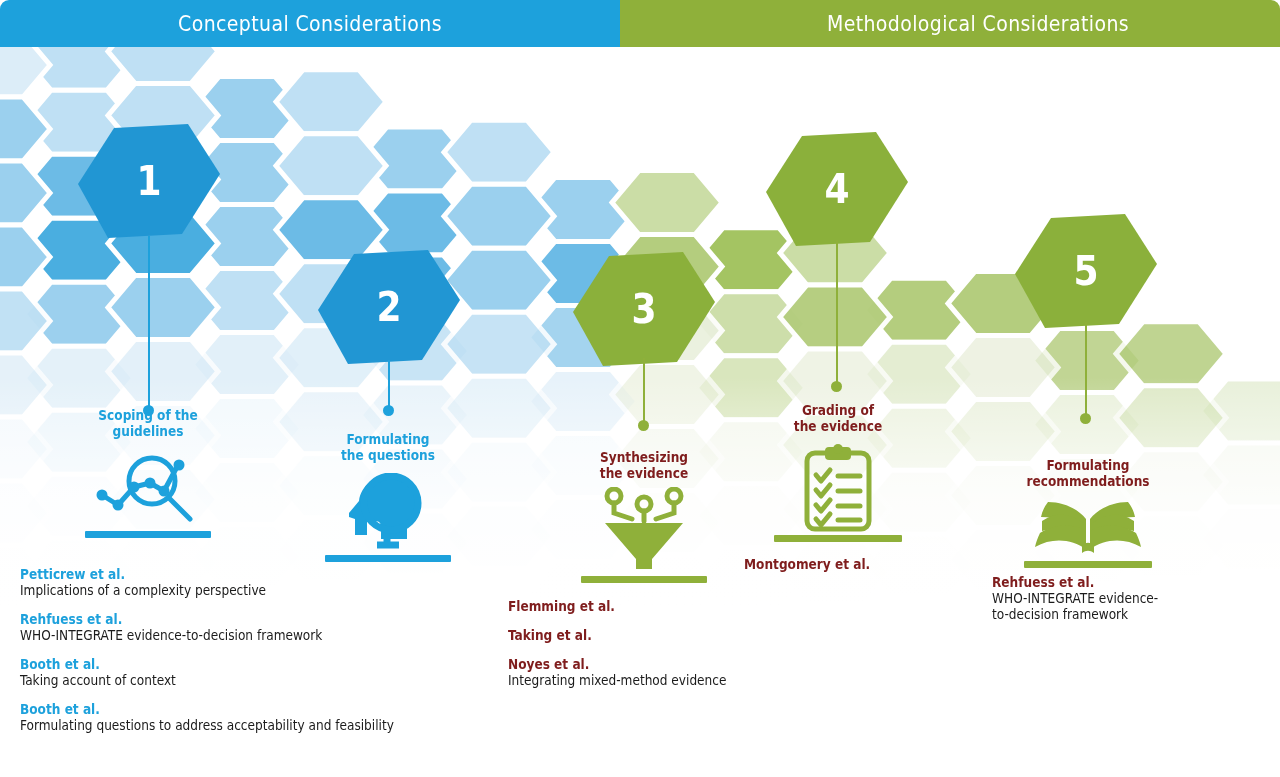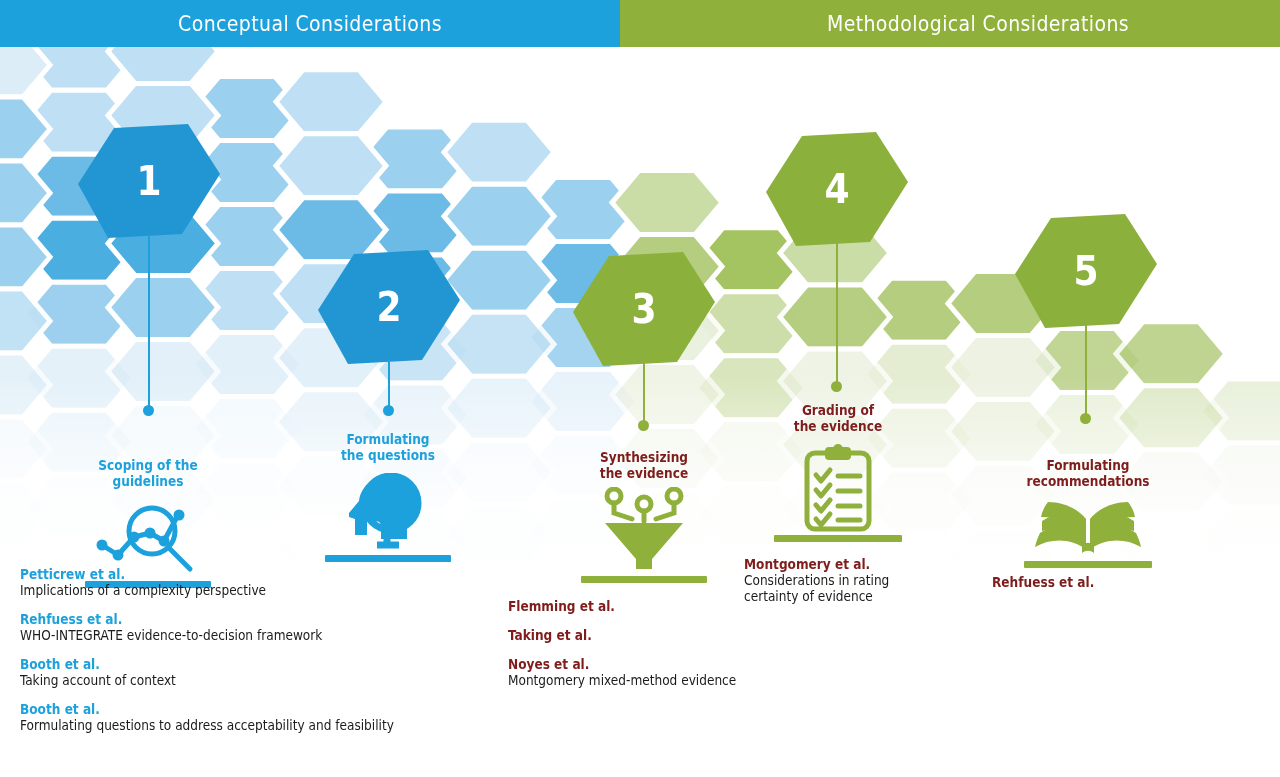--- a/index.html
+++ b/index.html
@@ -2,21 +2,21 @@
 <html><head>
 <meta charset="utf-8">
 <style>
   html,body{margin:0;padding:0;}
   body{
     width:1280px;height:777px;overflow:hidden;
     background:#ffffff;
     font-family:"Liberation Sans", sans-serif;
     -webkit-font-smoothing:antialiased;
   }
-  #stage{position:relative;width:1280px;height:777px;overflow:hidden;background:#fff;}
+  #stage{position:relative;width:1280px;height:777px;overflow:hidden;background:#fff;border-radius:9px;}
 
   
   .hdr{position:absolute;top:0;height:47px;display:flex;align-items:center;justify-content:center;}
   #hdr-left{left:0;width:620px;background:#1da1dc;}
   #hdr-right{left:620px;width:660px;background:#8fb03a;padding-left:28px;}
   .hdr-text{
     color:#ffffff;font-size:21px;letter-spacing:.4px;
     font-family:"DejaVu Sans Condensed","Liberation Sans",sans-serif;
     font-weight:400;
   }
@@ -267,21 +267,21 @@
     <div class="hexnum">
       <svg width="142" height="118" viewBox="0 0 142 118">
         <polygon points="36,6 110,2 142,52 104,112 30,116 0,62" fill="#8bb03b"></polygon>
       </svg>
       <div class="num">5</div>
     </div>
   </div>
   <div class="leader bg-green" style="left:1085px;top:322px;height:98px;"></div>
   <div class="leaderdot bg-green" style="left:1080px;top:413px;"></div>
 
-  <div class="col" style="left:62px;top:458px;width:172px;">
+  <div class="col" style="left:62px;top:408px;width:172px;">
     <div class="col-title blue">
       <span>Scoping of the</span><br>
       <span>guidelines</span>
     </div>
     <div class="icon-box" style="height:78px;margin-top:8px;">
       <svg width="108" height="74" viewBox="0 0 108 74">
         <g fill="none" stroke="#1da1dc" stroke-width="5" stroke-linecap="round" stroke-linejoin="round">
           <circle cx="58" cy="30" r="23"></circle>
           <line x1="75" y1="47" x2="96" y2="68"></line>
           <polyline points="8,44 24,54 40,36 56,32 70,40 84,14"></polyline>
@@ -406,33 +406,33 @@
 
   <div class="refs" style="position:absolute;left:508px;top:598px;width:272px;">
     <div class="ref">
       <div class="ref-author green">Flemming et al.</div>
     </div>
     <div class="ref">
       <div class="ref-author green">Taking et al.</div>
     </div>
     <div class="ref">
       <div class="ref-author green">Noyes et al.</div>
-      <div class="ref-title">Montgomery mixed-method evidence</div>
+      <div class="ref-title">Integrating mixed-method evidence</div>
     </div>
   </div>
 
   <div class="refs" style="position:absolute;left:744px;top:556px;width:188px;">
     <div class="ref">
       <div class="ref-author green">Montgomery et al.</div>
+    </div>
+  </div>
+
+  <div class="refs" style="position:absolute;left:992px;top:574px;width:192px;">
+    <div class="ref">
+      <div class="ref-author green">Rehfuess et al.</div>
       <div class="ref-title">
-        <span>Considerations in rating</span><br>
-        <span>certainty of evidence</span>
+        <span>WHO-INTEGRATE evidence-</span><br>
+        <span>to-decision framework</span>
       </div>
     </div>
   </div>
 
-  <div class="refs" style="position:absolute;left:992px;top:574px;width:192px;">
-    <div class="ref">
-      <div class="ref-author green">Rehfuess et al.</div>
-    </div>
-  </div>
-
 </div>
 
 </body></html>

